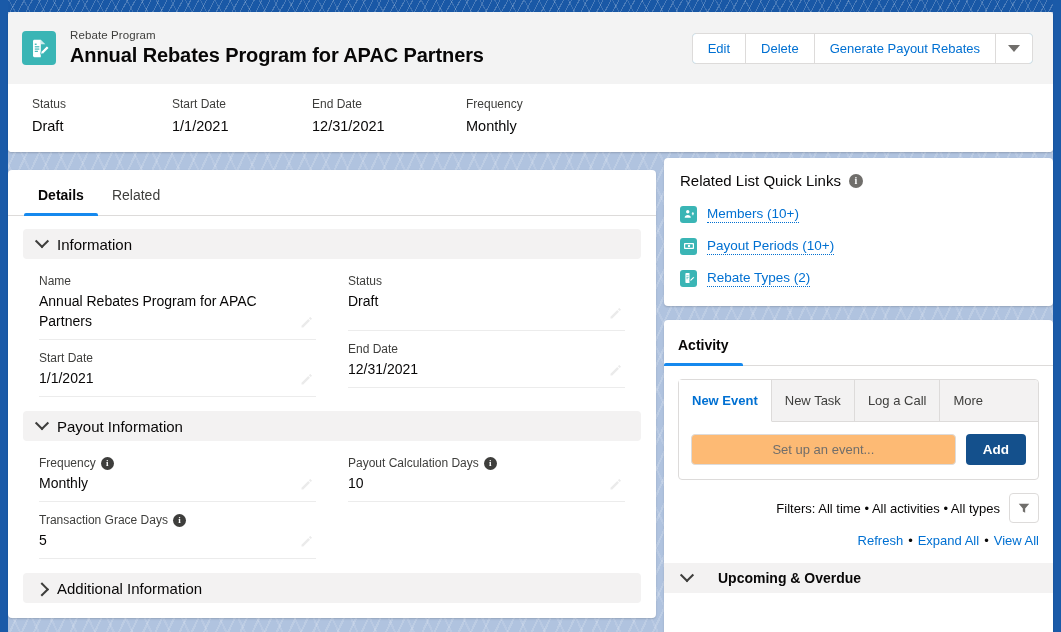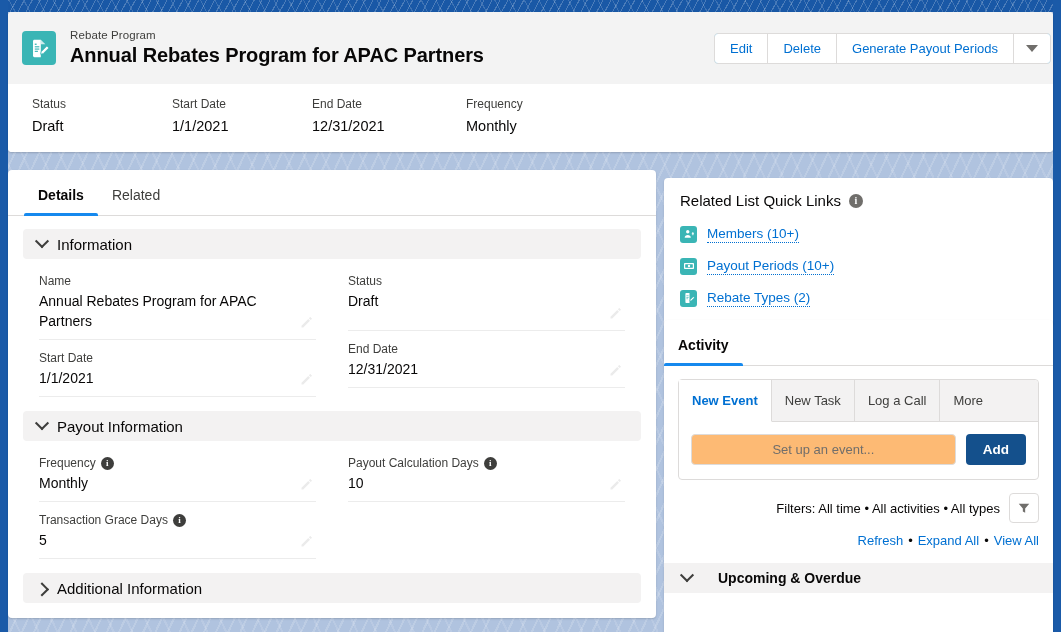--- a/index.html
+++ b/index.html
@@ -53,21 +53,21 @@
     position: absolute; left: 8px; top: 12px; width: 1045px; height: 140px;
     background: #ffffff;
     border-radius: 4px;
     box-shadow: 0 1px 2px rgba(0,0,0,.18);
     overflow: hidden;
   }
   #headertop {
     height: 72px;
     background: #f3f3f3;
     display: flex; align-items: center;
-    padding: 0 2px 0 14px;
+    padding: 0 20px 0 14px;
   }
   #appicon {
     width: 34px; height: 34px; border-radius: 4px;
     background: #3ab5b5;
     display: flex; align-items: center; justify-content: center;
     flex: 0 0 auto;
   }
   #titlewrap { margin-left: 14px; flex: 1 1 auto; min-width: 0; }
   .objlabel {
     font-size: 11.5px; color: #3e3e3c; line-height: 15px;
@@ -171,21 +171,21 @@
     width: 13px; height: 13px; border-radius: 50%;
     background: #3e3e3c; color: #fff; font-size: 9px;
     font-weight: bold; display: inline-flex;
     align-items: center; justify-content: center;
     font-family: "Liberation Serif", serif; line-height: 1;
   }
   .spacer { border-bottom: none; }
 
   
   #rlqlcard {
-    position: absolute; left: 664px; top: 178px; width: 389px; height: 148px;
+    position: absolute; left: 664px; top: 158px; width: 389px; height: 148px;
     background: #fff; border-radius: 4px;
     box-shadow: 0 1px 2px rgba(0,0,0,.16);
     padding: 14px 16px 0 16px;
   }
   #rlqltitle {
     font-size: 15px; color: #080707; font-weight: normal;
     display: flex; align-items: center; gap: 8px; margin-bottom: 9px;
   }
   .infoicon.grey { background: #706e6b; width: 14px; height: 14px; font-size: 10px; }
   .qlrow {
@@ -298,21 +298,21 @@
       </div>
 
       <div id="titlewrap">
         <div class="objlabel">Rebate Program</div>
         <div class="recordtitle">Annual Rebates Program for APAC Partners</div>
       </div>
 
       <div id="actiongroup">
         <div class="actbtn">Edit</div>
         <div class="actbtn">Delete</div>
-        <div class="actbtn">Generate Payout Periods</div>
+        <div class="actbtn">Generate Payout Rebates</div>
         <div class="actbtn" id="actcaret">
           <span class="caret"></span>
         </div>
       </div>
     </div>
 
     <div id="headerfields">
       <div class="hfield">
         <div class="hflabel">Status</div>
         <div class="hfvalue">Draft</div>

